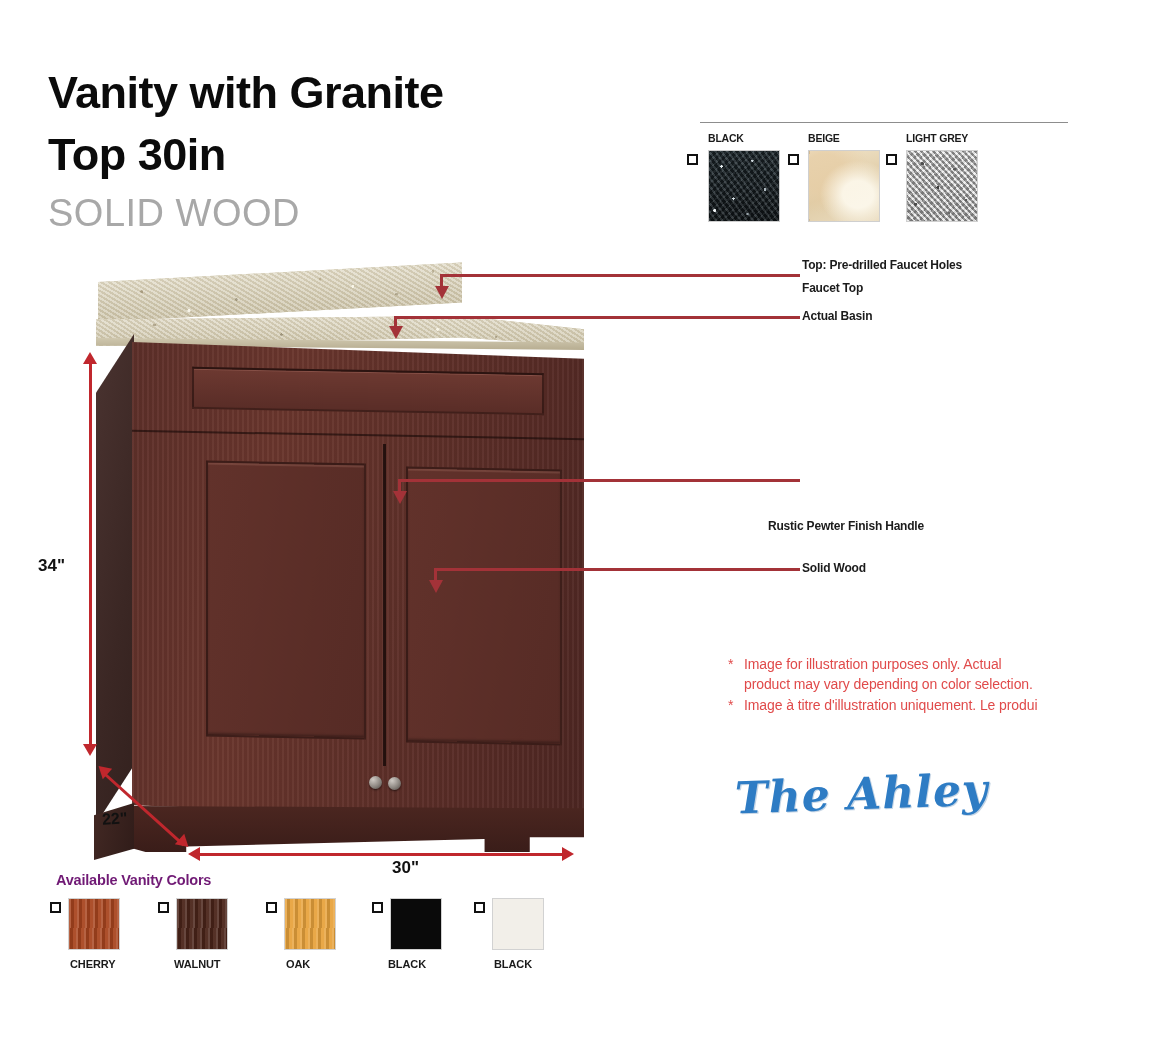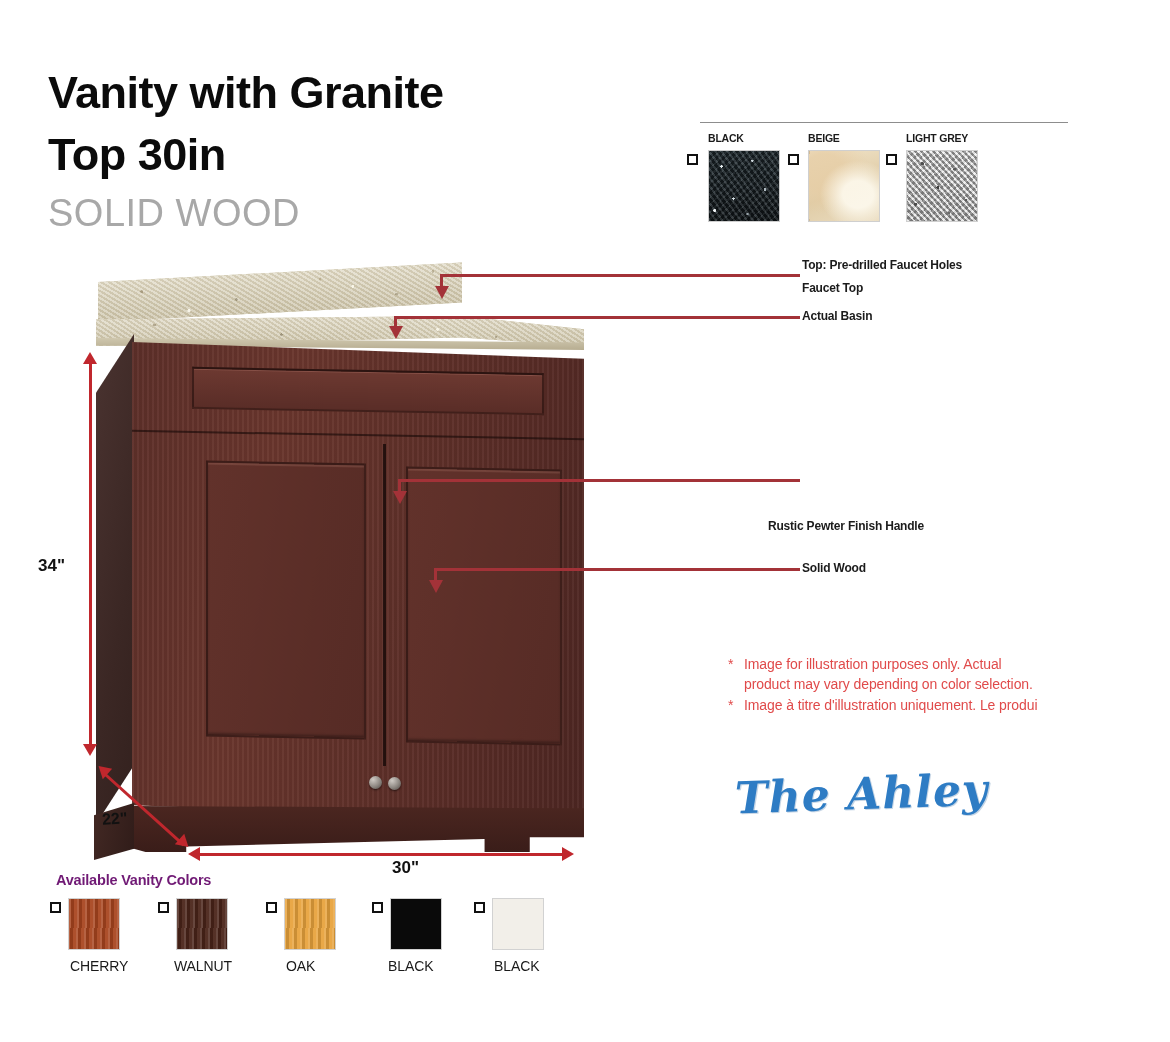--- a/index.html
+++ b/index.html
@@ -347,22 +347,22 @@
   }
   .vsw-item { position: absolute; }
   .vsw {
     position: absolute;
     width: 52px; height: 52px;
     border: 1px solid #d2d2d2;
     box-sizing: border-box;
   }
   .vsw-label {
     position: absolute;
-    font-size: 14px;
-    font-weight: normal;
+    font-size: 11px;
+    font-weight: bold;
     color: #1a1a1a;
     letter-spacing: -0.1px;
   }
   .wood-grain {
     background-image:
       repeating-linear-gradient(91deg,
         rgba(255,255,255,.16) 0 2px,
         rgba(0,0,0,.13) 2px 5px,
         rgba(255,255,255,.06) 5px 8px);
   }

